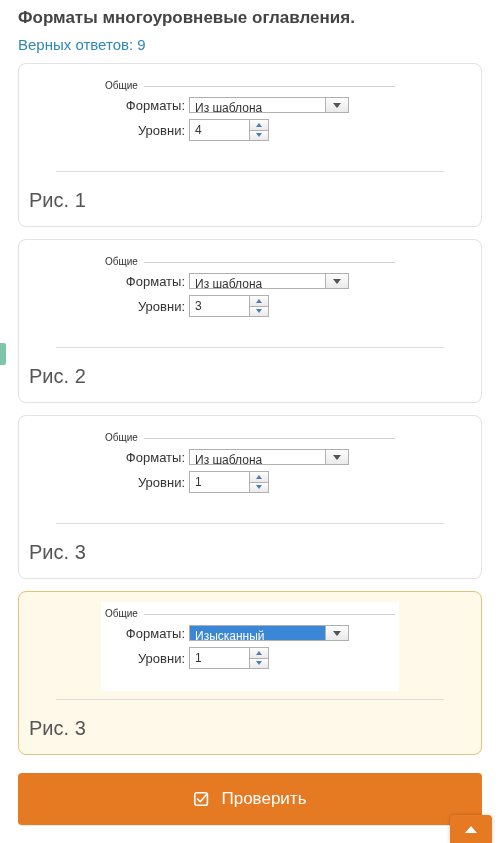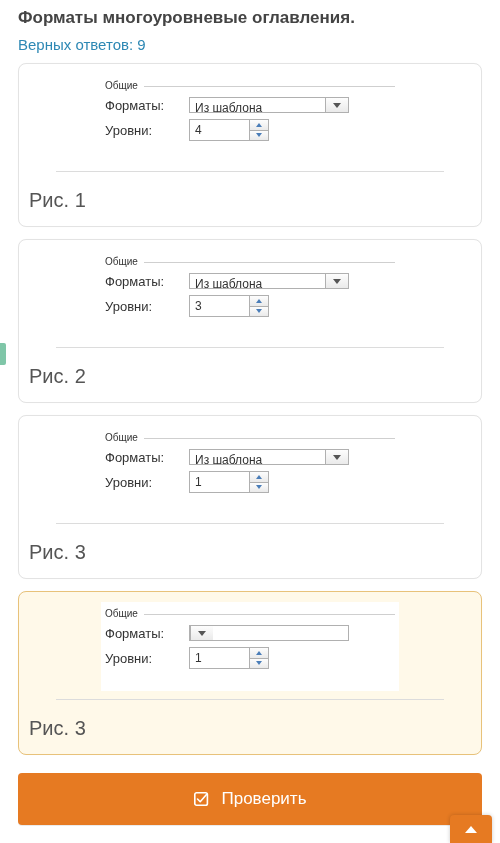--- a/index.html
+++ b/index.html
@@ -63,21 +63,21 @@
   }
   .row {
     display: flex;
     align-items: center;
     margin: 6px 0;
   }
   .lbl {
     width: 80px;
     font-size: 13px;
     color: #333;
-    text-align: left;
+    text-align: right;
     padding-right: 4px;
   }
   .dropdown {
     display: flex;
     align-items: stretch;
     height: 16px;
     width: 160px;
     border: 1px solid #b0b0b0;
     background: #fff;
     font-size: 12px;
@@ -328,20 +328,21 @@
 
   <div class="option active">
     <div class="panel-container">
       <div class="grouptitle-row">
         <span class="grouptitle">Общие</span>
         <span class="grouptitle-line"></span>
       </div>
       <div class="row">
         <span class="lbl">Форматы:</span>
         <div class="dropdown highlighted">
+          <span class="dd-text">Изысканный</span>
           <span class="dd-btn">
                 <span class="tri"></span>
               </span>
         </div>
       </div>
       <div class="row">
         <span class="lbl">Уровни:</span>
         <div class="spinner">
           <span class="sp-text">1</span>
           <span class="sp-btns">

